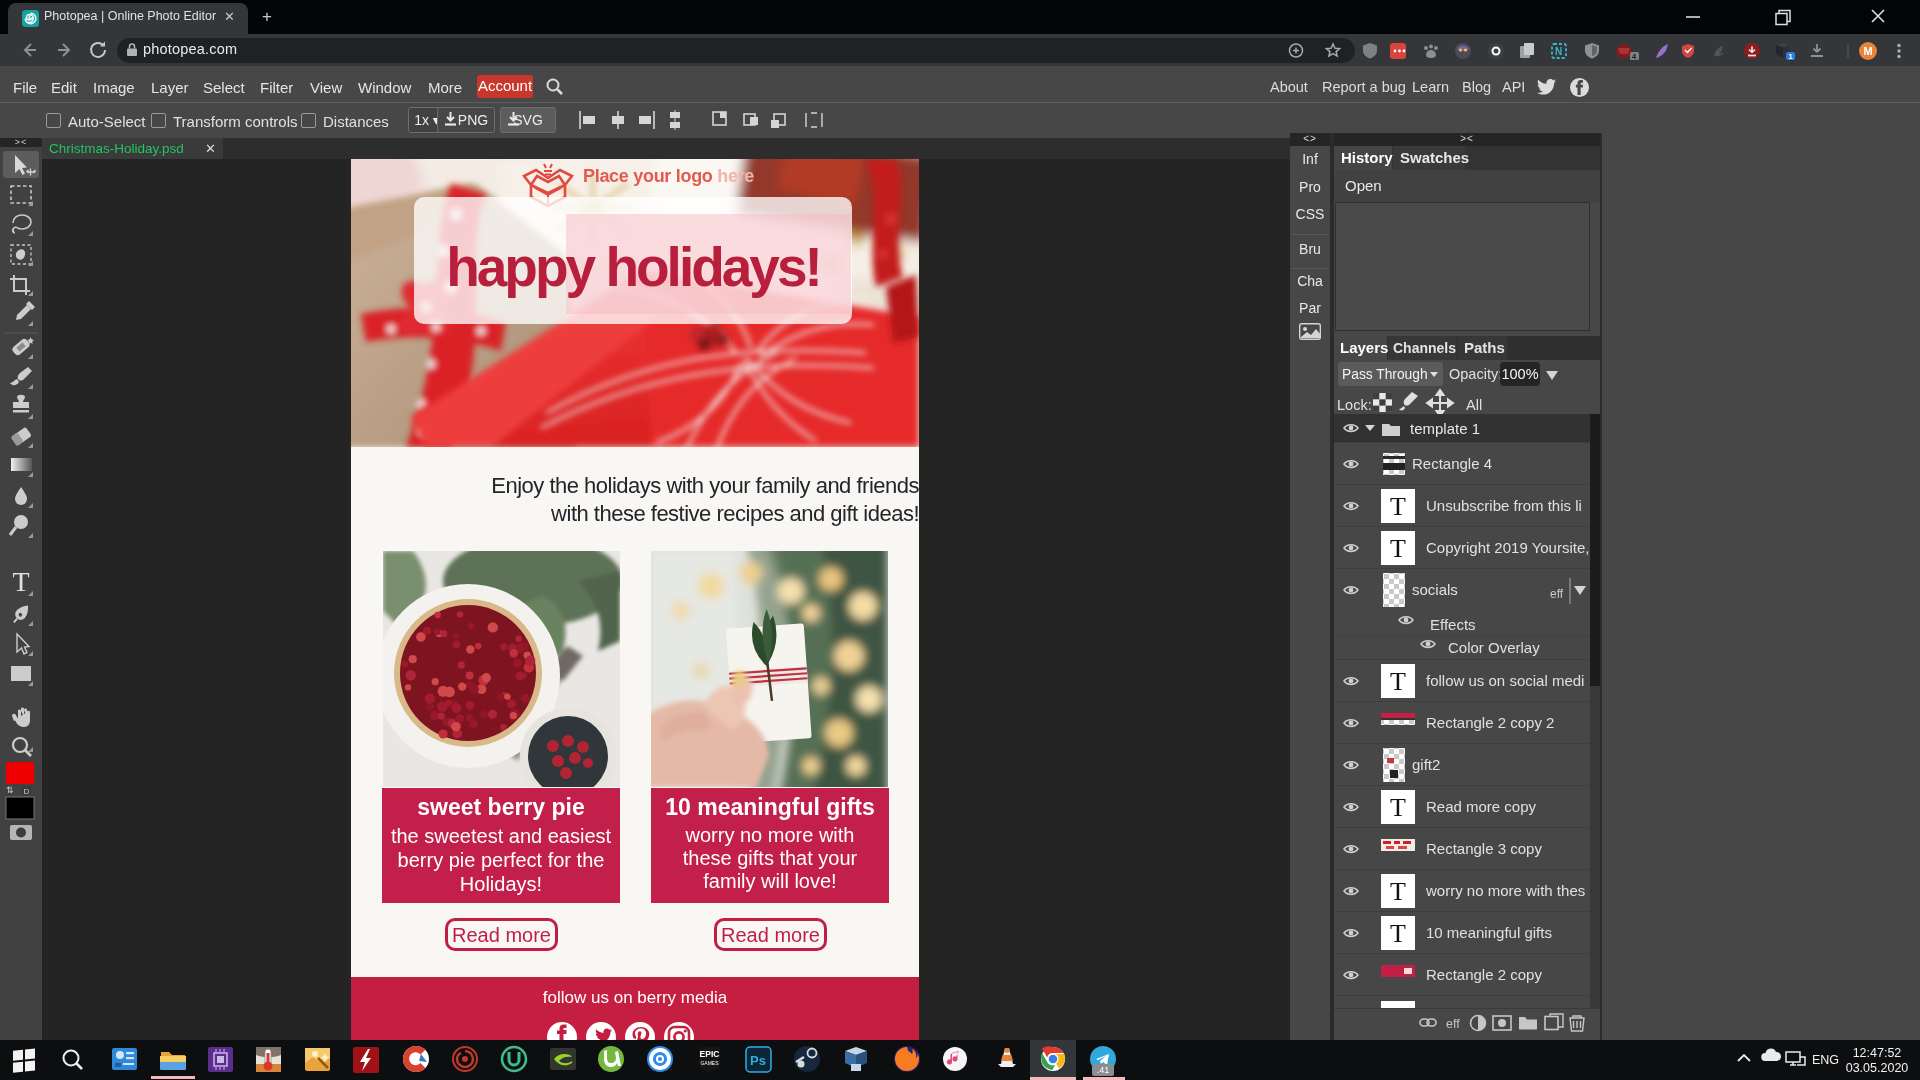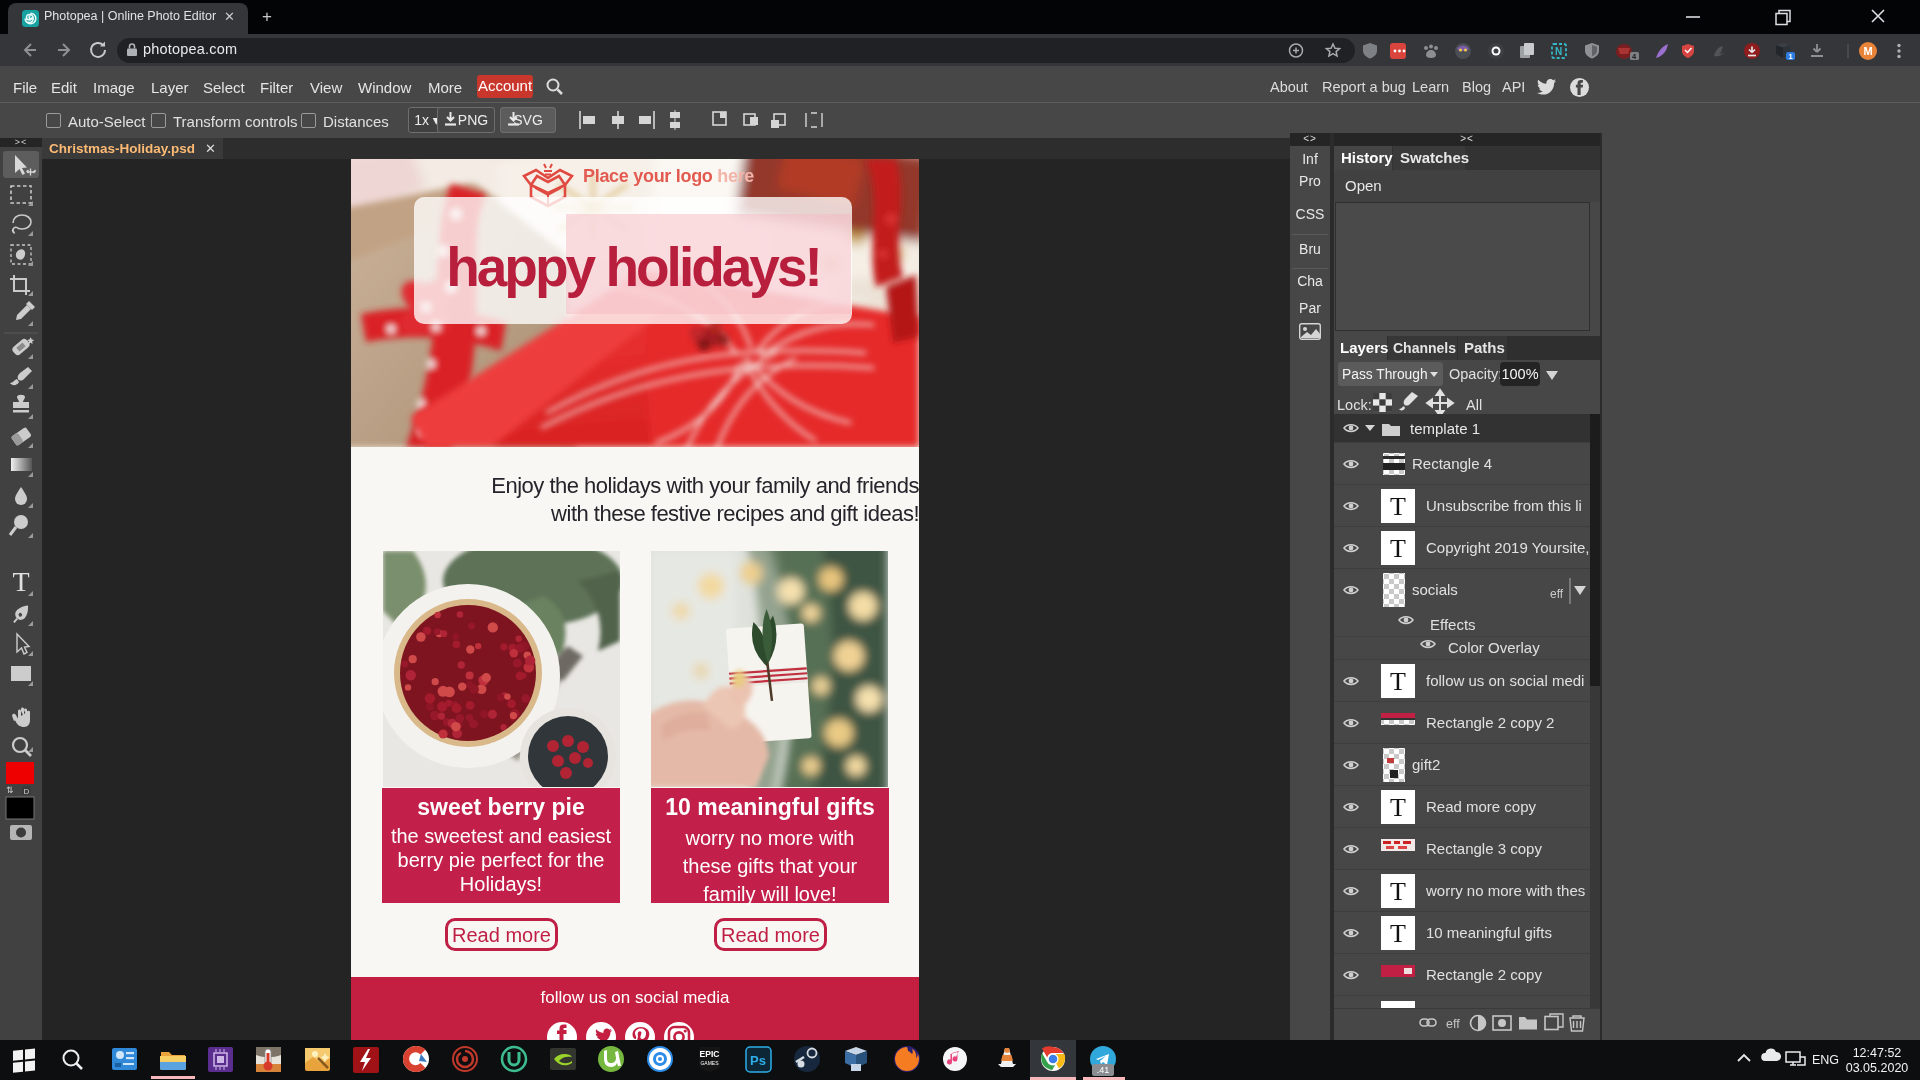--- a/index.html
+++ b/index.html
@@ -31,21 +31,21 @@
 
 
 #tools { left:0; top:138px; width:42px; height:902px; background:#414141; }
 #toolshdr { left:0; top:138px; width:42px; height:9px; background:#252525; color:#ccc; font-size:9px; text-align:center; line-height:8px; letter-spacing:1px; }
 #seltool { left:3px; top:151px; width:36px; height:27px; background:#5d5d5d; border-radius:3px; }
 
 
 #canvas { left:42px; top:138px; width:1248px; height:902px; background:#242424; }
 #doctabstrip { left:42px; top:138px; width:1248px; height:21px; background:#2d2d2d; }
 #doctab { left:42px; top:138px; width:181px; height:21px; background:#3a3a3a; }
-#doctab span { position:absolute; left:7px; top:3px; font-size:13.5px; font-weight:bold; color:#fdba74; }
+#doctab span { position:absolute; left:7px; top:3px; font-size:13.5px; font-weight:normal; color:#22c55e; }
 #doctab .x { left:163px; top:3px; color:#ddd; font-weight:normal; font-size:13px; }
 
 
 #doc { left:351px; top:159px; width:568px; height:881px; background:#f8f7f3; overflow:hidden; }
 
 
 #pstrip { left:1290px; top:133px; width:40px; height:907px; background:#474747; }
 #pstriphdr { left:1290px; top:133px; width:40px; height:13px; background:#252525; color:#ddd; font-size:10px; text-align:center; line-height:12px; letter-spacing:1px; }
 .ptab { left:1290px; width:40px; font-size:14px; color:#e8e8e8; text-align:center; }
 #panelgap { left:1330px; top:133px; width:4px; height:907px; background:#2b2b2b; }
@@ -606,28 +606,28 @@
         <path d="M10 175 Q30 158 55 162 L60 180 Q35 175 12 190 Z" fill="#dfae9c"></path>
       </g>
     </svg>
 
     <div class="abs" style="left:31px;top:629px;width:238px;height:115px;background:#c2204a;color:#fff;text-align:center">
       <div style="font-size:23px;font-weight:bold;margin-top:6px">sweet berry pie</div>
       <div style="font-size:20px;line-height:24px;margin-top:3px">the sweetest and easiest<br>berry pie perfect for the<br>Holidays!</div>
     </div>
     <div class="abs" style="left:300px;top:629px;width:238px;height:115px;background:#c2204a;color:#fff;text-align:center">
       <div style="font-size:23px;font-weight:bold;margin-top:6px">10 meaningful gifts</div>
-      <div style="font-size:20px;line-height:28px;margin-top:3px">worry no more with<br>these gifts that your<br>family will love!</div>
+      <div style="font-size:20px;line-height:23px;margin-top:3px">worry no more with<br>these gifts that your<br>family will love!</div>
     </div>
 
     <div class="abs" style="left:94px;top:759px;width:113px;height:33px;border:3px solid #bf1f45;border-radius:10px;color:#bf1f45;font-size:20px;text-align:center;line-height:28px">Read more</div>
     <div class="abs" style="left:363px;top:759px;width:113px;height:33px;border:3px solid #bf1f45;border-radius:10px;color:#bf1f45;font-size:20px;text-align:center;line-height:28px">Read more</div>
 
     <div class="abs" style="left:0;top:818px;width:568px;height:63px;background:#c41f41;color:#fff;text-align:center">
-      <div style="font-size:17px;margin-top:11px">follow us on social media</div>
+      <div style="font-size:17px;margin-top:11px">follow us on berry media</div>
       <svg width="180" height="22" style="position:absolute;left:194px;top:44px" viewBox="0 0 180 22">
         <g fill="#fff">
           <circle cx="17" cy="16" r="15"></circle>
             <circle cx="56" cy="16" r="15"></circle>
             <circle cx="95" cy="16" r="15"></circle>
             <circle cx="134" cy="16" r="15"></circle>
         </g>
         <g fill="#c41f41">
           <path d="M18.5 9 h3 v4 h-3 v12 h-4 v-12 h-2.5 v-3.6 h2.5 v-1.9 c0-2.6 1.5-4 4-4 h3 v3.5 h-2 c-0.7 0-1 .4-1 1 z"></path>
           <path d="M65 10.2 c-0.7.3-1.4.5-2.2.6 .8-.5 1.4-1.2 1.7-2.1 -.7.4-1.6.8-2.4.9 -.7-.7-1.7-1.2-2.8-1.2 -2.1 0-3.9 1.7-3.9 3.9 0 .3 0 .6.1.9 -3.2-.2-6.1-1.7-8-4.1 -.3.6-.5 1.2-.5 2 0 1.3.7 2.5 1.7 3.2 -.6 0-1.2-.2-1.8-.5 0 1.9 1.4 3.5 3.1 3.8 -.3.1-.7.1-1 .1 -.2 0-.5 0-.7-.1 .5 1.6 1.9 2.7 3.6 2.7 -1.3 1-3 1.7-4.8 1.7 -.3 0-.6 0-.9-.1 1.7 1.1 3.8 1.8 6 1.8 7.2 0 11.1-6 11.1-11.1v-.5 c.8-.5 1.4-1.2 1.7-1.9z" transform="translate(8.5,0) scale(0.9)"></path>
@@ -636,21 +636,21 @@
           <circle cx="134" cy="16" r="4.6" fill="none" stroke="#c41f41" stroke-width="2.6"></circle>
           <circle cx="140.2" cy="10" r="1.6"></circle>
         </g>
       </svg>
     </div>
   </div>
 
   <div class="abs" id="pstrip"></div>
   <div class="abs" id="pstriphdr">&lt;&gt;</div>
   <div class="abs ptab" style="top:151px">Inf</div>
-  <div class="abs ptab" style="top:173px">Pro</div>
+  <div class="abs ptab" style="top:179px">Pro</div>
   <div class="abs ptab" style="top:206px">CSS</div>
   <div class="abs" style="left:1292px;top:234px;width:36px;height:1px;background:#5a5a5a"></div>
   <div class="abs ptab" style="top:241px">Bru</div>
   <div class="abs" style="left:1292px;top:268px;width:36px;height:1px;background:#5a5a5a"></div>
   <div class="abs ptab" style="top:273px">Cha</div>
   <div class="abs ptab" style="top:300px">Par</div>
   <svg class="abs" style="left:1299px;top:323px" width="22" height="17" viewBox="0 0 22 17">
       <rect x="0.7" y="0.7" width="20.6" height="15.6" rx="2" fill="none" stroke="#d5d5d5" stroke-width="1.4"></rect>
       <circle cx="6" cy="6" r="2" fill="#d5d5d5"></circle>
       <path d="M2 14 l6-5 4 3 5-6 4 5 v4 h-19 z" fill="#d5d5d5"></path>

